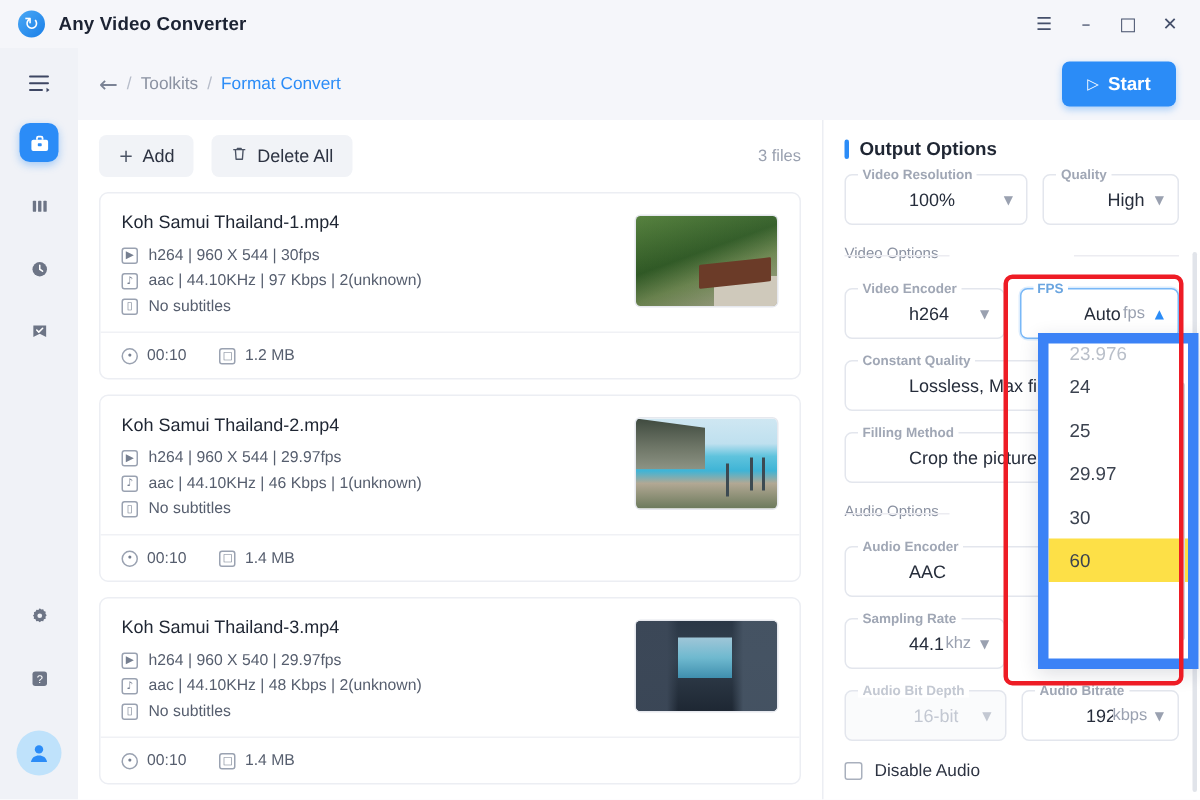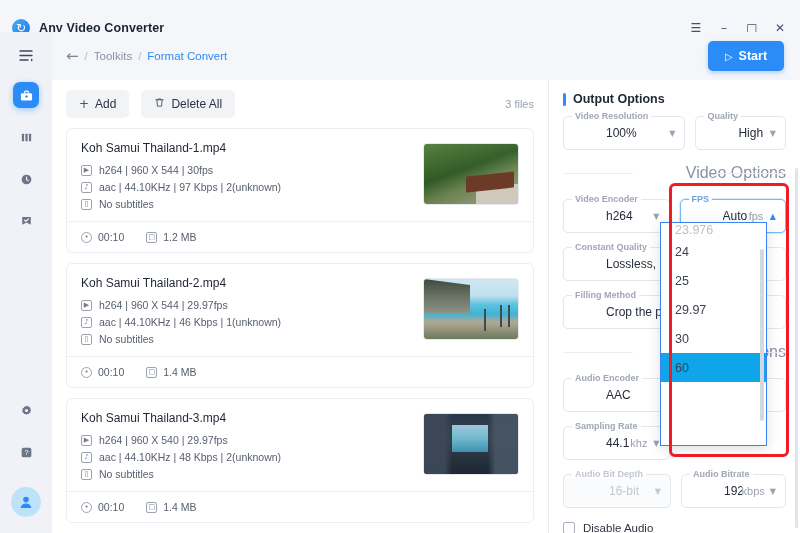--- a/index.html
+++ b/index.html
@@ -10,21 +10,21 @@
     overflow: hidden;
   }
   #app {
     position: relative;
     width: 800px; height: 533px;
     background: #f5f6fa;
   }
 
   
   .titlebar {
-    position: absolute; top: 12px; left: 0; width: 800px; height: 32px;
+    position: absolute; top: 0; left: 0; width: 800px; height: 32px;
     background: #f5f6fa;
     display: flex; align-items: center;
   }
   .logo {
     width: 18px; height: 18px; border-radius: 50%;
     background: linear-gradient(135deg,#4aa8f5,#1a7fe8);
     margin-left: 12px; position: relative;
     display: flex; align-items: center; justify-content: center;
   }
   .logo::after {
@@ -174,53 +174,53 @@
   .field .unit { font-size: 11px; color: #9aa1b0; margin-left: auto; padding-right: 5px; }
   .caret {
     margin-left: auto; color: #9aa1b0; font-size: 8px;
     font-family: "DejaVu Sans", sans-serif;
   }
   .caret.up { color: #2b8cf7; }
   .field.disabled { background: #fafbfc; padding-left: 12px; }
   .field.disabled .val, .field.disabled .legend, .field.disabled .caret { color: #c3c8d2; }
 
   .section-label {
-    position: relative; text-align: right; font-size: 16px; color: #8a91a1;
+    position: relative; text-align: left; font-size: 10px; color: #8a91a1;
     margin: 4px 0 17px;
   }
   .section-label::before, .section-label::after {
     content: ""; position: absolute; top: 50%; width: 70px; height: 1px;
     background: #ececf1;
   }
   .section-label::before { left: 0; }
   .section-label::after { right: 0; }
 
   .field.highlighted {
     border: 1px solid #79b8f7; box-shadow: 0 0 0 1px rgba(121,184,247,.25);
   }
   .field.highlighted .legend { color: #6aa5e0; }
 
   .checkrow { display: flex; align-items: center; gap: 8px; margin-top: 2px; }
   .cbox { width: 12px; height: 12px; border: 1.3px solid #a9b0bd; border-radius: 2px; }
   .checkrow .lbl { font-size: 11.5px; color: #2d3342; }
 
   
   .dropdown {
-    position: absolute; left: 660px; top: 222px; width: 107px; height: 224px;
-    background: #fff; border: 1px solid #3b82f6;
+    position: absolute; left: 692px; top: 222px; width: 107px; height: 224px;
+    background: #fff; border: 7px solid #3b82f6;
     box-shadow: 0 3px 12px rgba(20,30,60,.14);
     overflow: hidden; z-index: 40;
   }
   .dd-scroll { position: absolute; inset: 0; }
   .dd-item {
     height: 29px; display: flex; align-items: center; padding-left: 14px;
     font-size: 12.5px; color: #3b424f;
   }
   .dd-item.clipped { color: #b9bfc9; height: 14px; overflow: hidden; align-items: flex-end; }
-  .dd-item.selected { background: #0ea5e9; }
+  .dd-item.selected { background: #fde047; }
   .dd-track {
     position: absolute; right: 2px; top: 26px; width: 4px; height: 172px;
     background: #d4d7de; border-radius: 3px;
   }
 
   
   .red-box {
     position: absolute; left: 669px; top: 183px; width: 120px; height: 274px;
     border: 3px solid #ee1c25; border-radius: 6px; z-index: 60;
     pointer-events: none;

